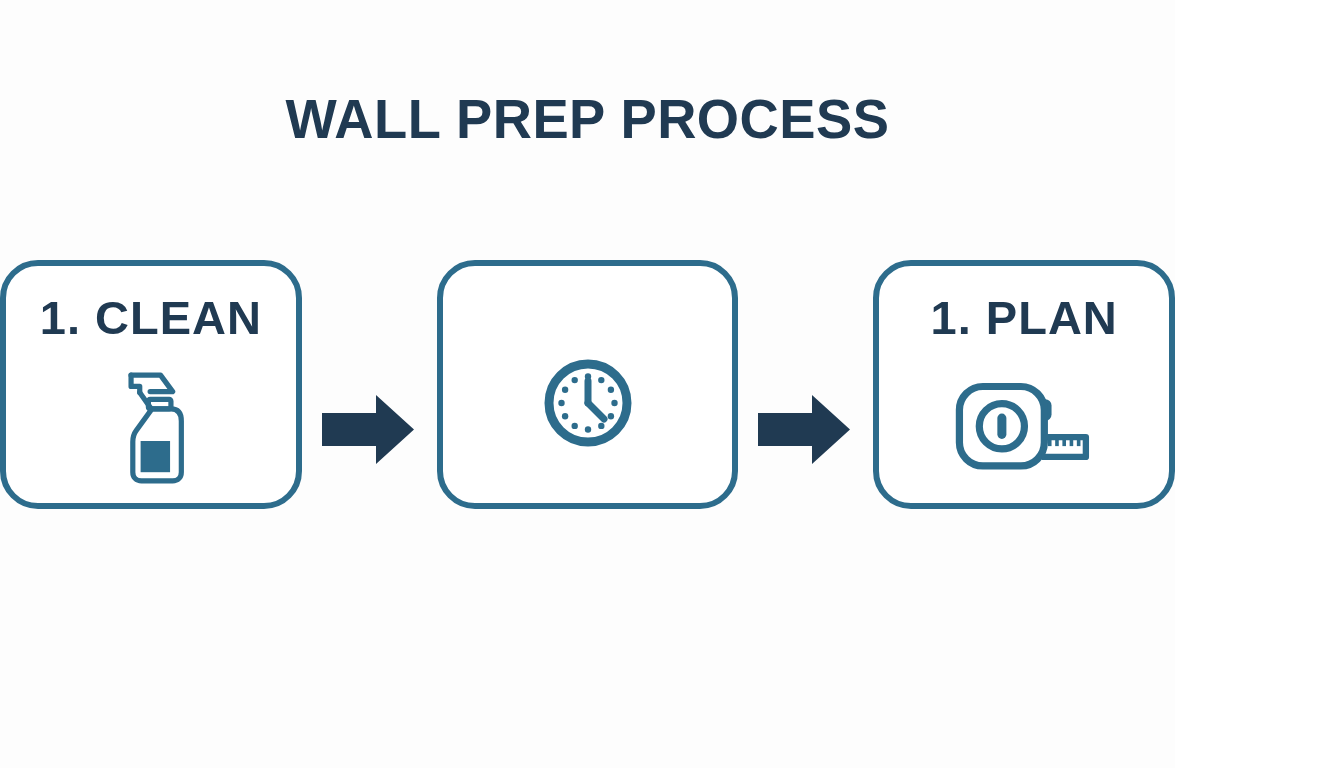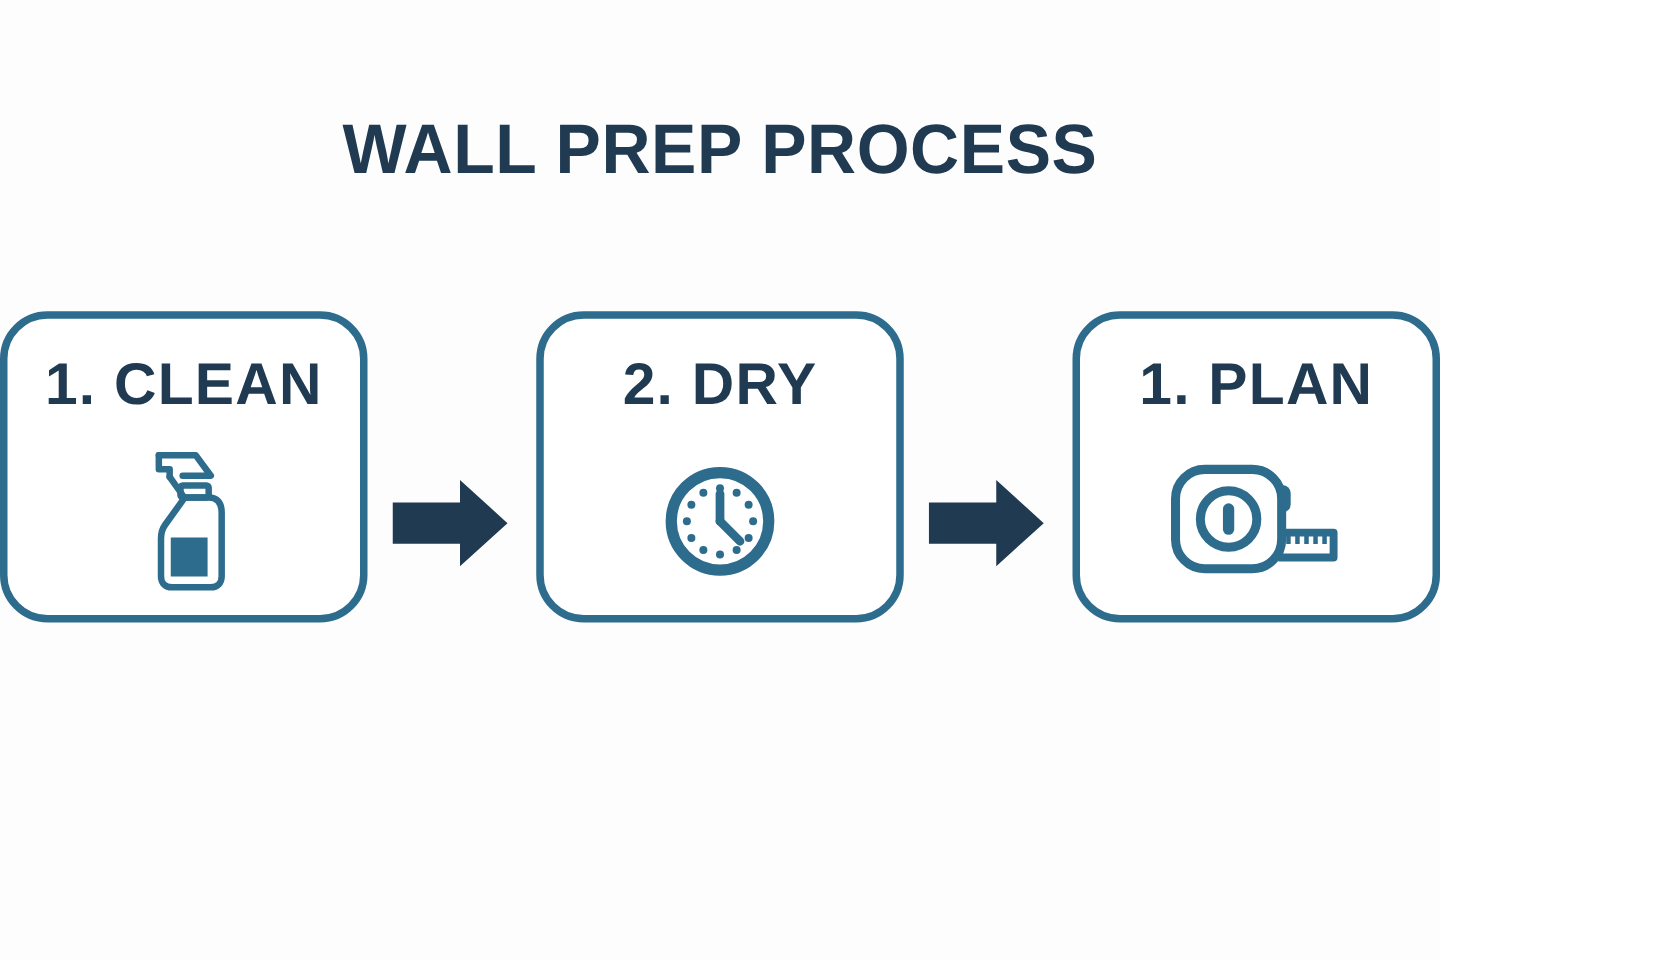--- a/index.html
+++ b/index.html
@@ -11,37 +11,38 @@
   body {
     font-family: "Liberation Sans", sans-serif;
     background: #ffffff;
   }
   .canvas {
     position: relative;
     width: 1152px;
     height: 768px;
     background: var(--bg);
     overflow: hidden;
+    padding-left: 23px;
   }
   .title {
     position: absolute;
     top: 86px;
     left: 0;
     width: 100%;
     margin: 0;
     text-align: center;
     font-size: 56px;
     font-weight: bold;
     letter-spacing: 0.5px;
     color: var(--navy);
     transform: scaleX(0.97);
   }
   .flow-row {
     position: absolute;
-    top: 249px;
+    top: 260px;
     left: 0;
     width: 100%;
     display: flex;
     justify-content: center;
     align-items: flex-start;
     gap: 20px;
   }
   .step-box {
     width: 316px;
     height: 249px;
@@ -107,21 +108,20 @@
       </span>
     </div>
 
     <span class="arrow">
       <svg width="95" height="75" viewBox="0 0 95 75" aria-hidden="true">
         <polygon points="0,21 54,21 54,3 92,37.5 54,72 54,54 0,54" fill="currentColor"></polygon>
       </svg>
     </span>
 
     <div class="step-box">
-      <div class="step-label">2. DRY</div>
       <span class="step-icon">
         <svg width="100" height="100" viewBox="0 0 100 100" aria-hidden="true">
           <circle cx="50" cy="50" r="39" fill="none" stroke="currentColor" stroke-width="9"></circle>
           <g fill="currentColor">
             <circle cx="50" cy="23.5" r="3.2"></circle>
             <circle cx="63.3" cy="27.1" r="3.2"></circle>
             <circle cx="72.9" cy="36.7" r="3.2"></circle>
             <circle cx="76.5" cy="50" r="3.2"></circle>
             <circle cx="72.9" cy="63.3" r="3.2"></circle>
             <circle cx="63.3" cy="72.9" r="3.2"></circle>

